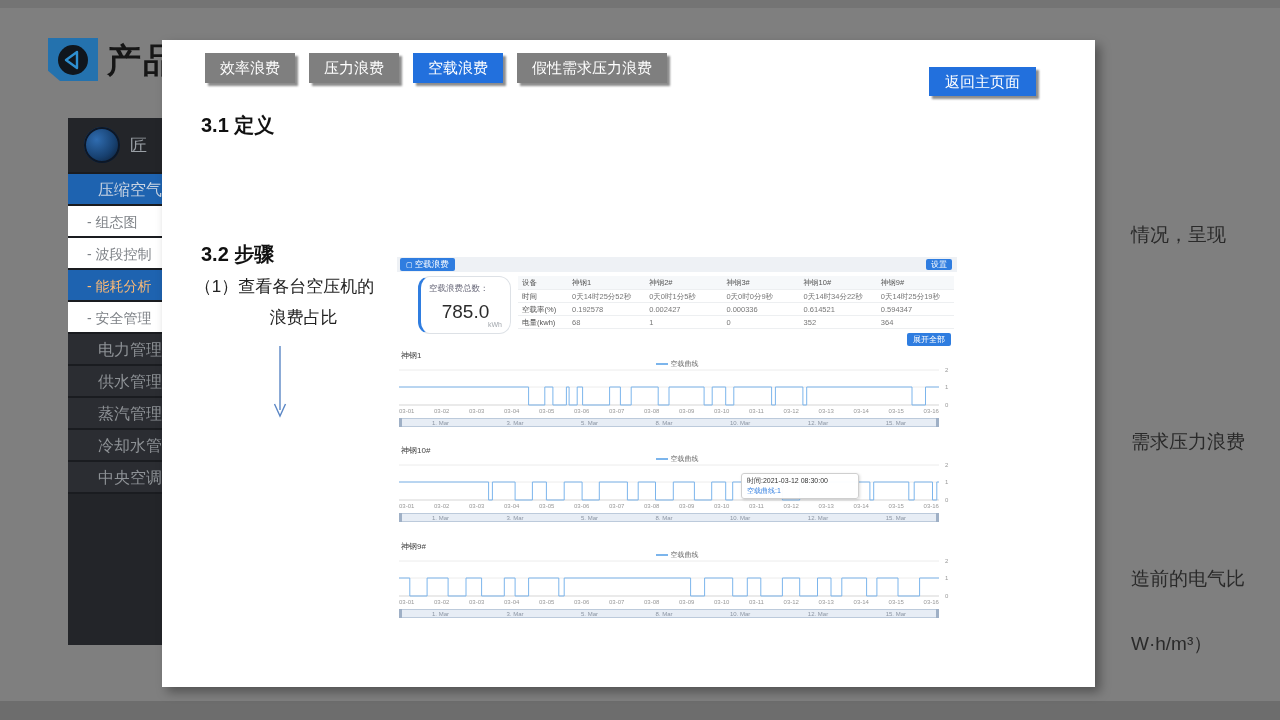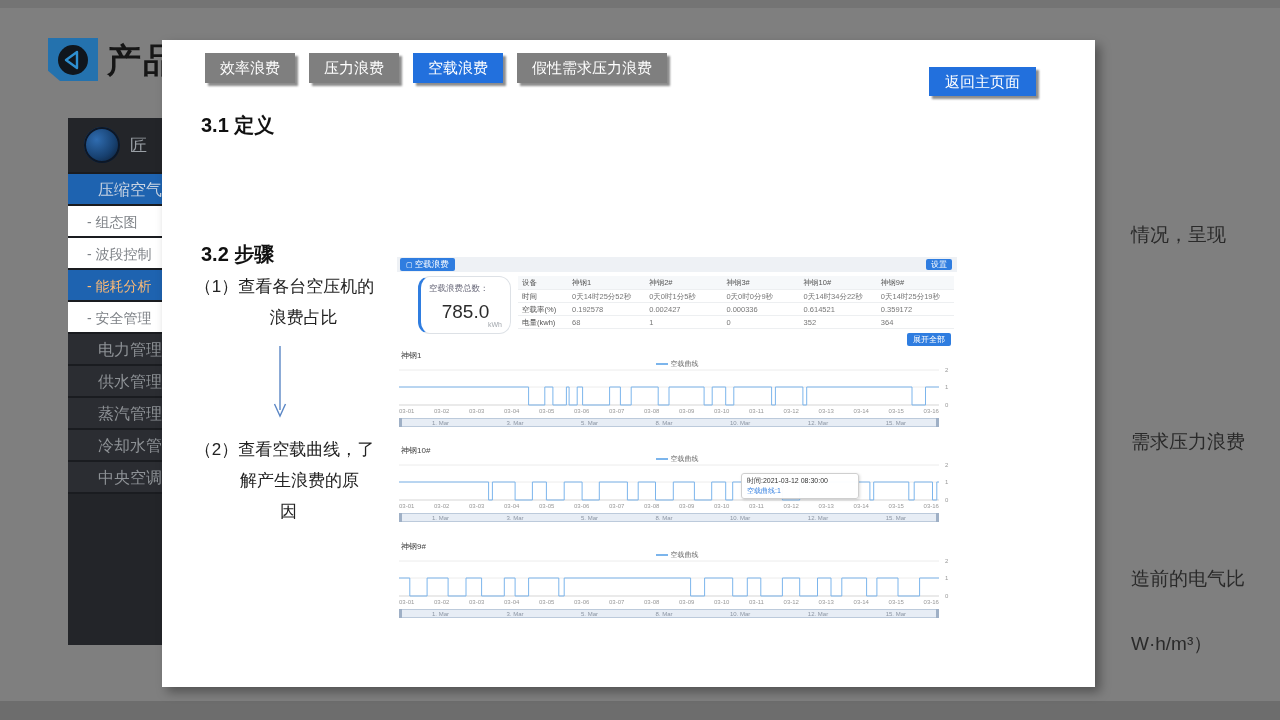--- a/index.html
+++ b/index.html
@@ -147,25 +147,20 @@
 
     <div class="h-sec h-steps">3.2 步骤</div>
     <div class="step step1" id="step1">
         <div class="l0">（1）查看各台空压机的</div>
         <div class="l1">浪费占比</div>
       </div>
     <svg class="arrow-down" width="14" height="72" viewBox="0 0 14 72">
       <line x1="7" y1="0" x2="7" y2="64" stroke="#5b87c5" stroke-width="1.4"></line>
       <path d="M1.5 58 L7 70 L12.5 58" fill="none" stroke="#5b87c5" stroke-width="1.4"></path>
     </svg>
-    <div class="step step2" id="step2">
-        <div class="l0">（2）查看空载曲线，了</div>
-        <div class="l1">解产生浪费的原</div>
-        <div class="l2">因</div>
-      </div>
 
     <div class="dash">
       <div class="dash-head"></div>
       <div class="dash-pill"><span class="sq">▢</span><span>空载浪费</span></div>
       <div class="dash-settings">设置</div>
 
       <div class="sum-card">
         <div class="sum-label">空载浪费总数：</div>
         <div class="sum-value">785.0</div>
         <div class="sum-unit">kWh</div>
@@ -182,21 +177,21 @@
           <div class="cell">0天14时25分52秒</div>
           <div class="cell">0天0时1分5秒</div>
           <div class="cell">0天0时0分9秒</div>
           <div class="cell">0天14时34分22秒</div>
           <div class="cell">0天14时25分19秒</div>
           <div class="cell rlabel">空载率(%)</div>
           <div class="cell">0.192578</div>
           <div class="cell">0.002427</div>
           <div class="cell">0.000336</div>
           <div class="cell">0.614521</div>
-          <div class="cell">0.359172</div>
+          <div class="cell">0.594347</div>
           <div class="cell rlabel">电量(kwh)</div>
           <div class="cell">68</div>
           <div class="cell">1</div>
           <div class="cell">0</div>
           <div class="cell">352</div>
           <div class="cell">364</div>
         </div>
       <div class="btn-expand">展开全部</div>
 
       <div id="charts">

